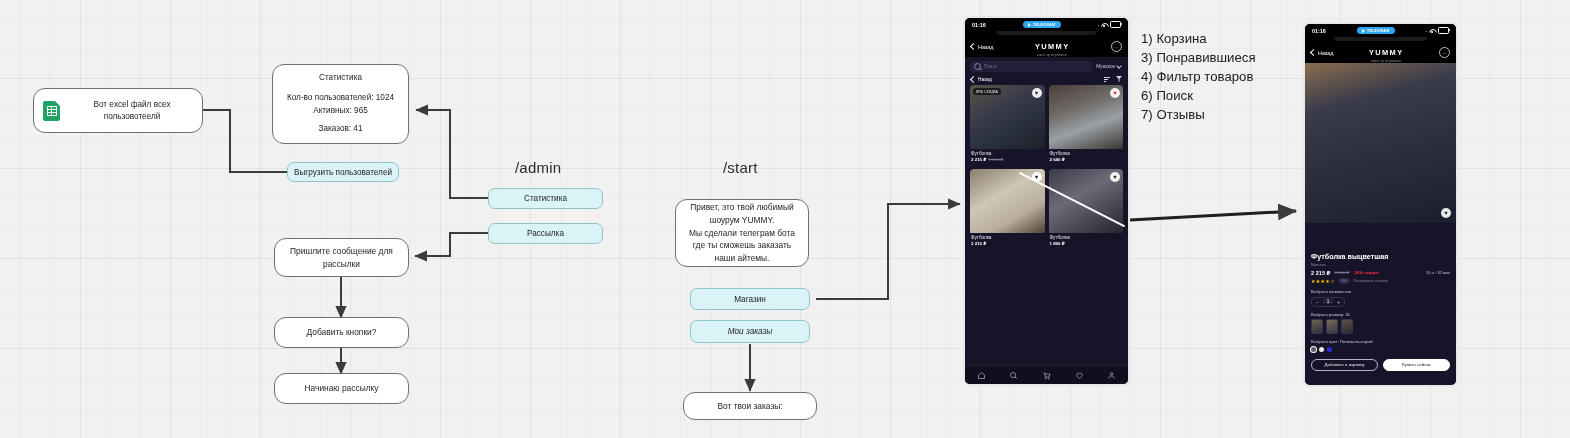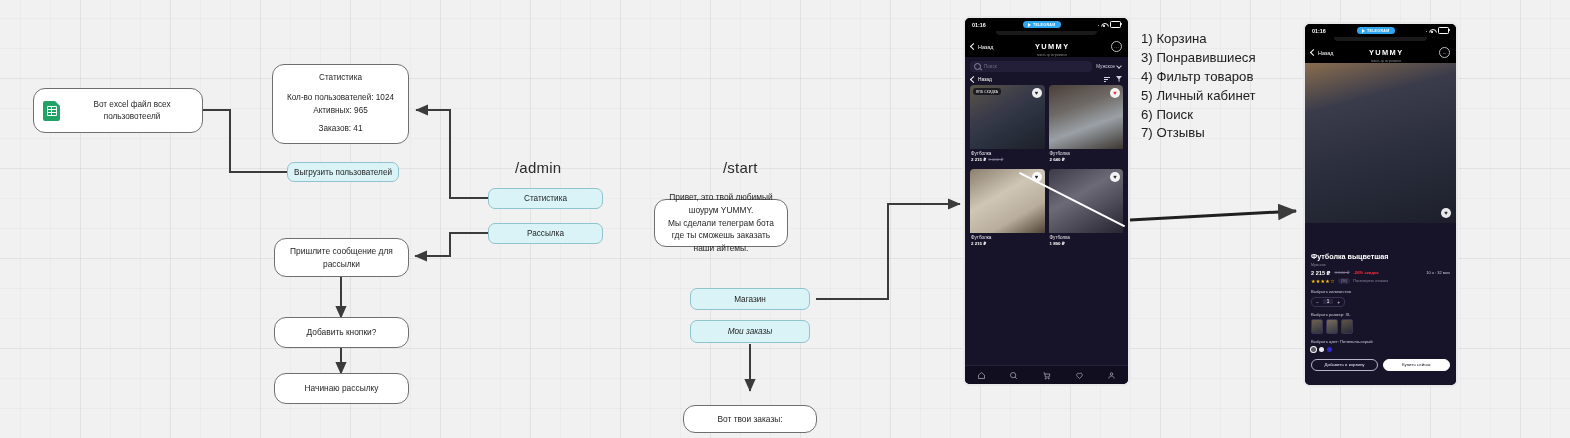--- a/index.html
+++ b/index.html
@@ -300,45 +300,44 @@
 </div>
 
 <div class="node" style="left:274px;top:317px;width:135px;height:31px;">
   <span>Добавить кнопки?</span>
 </div>
 
 <div class="node" style="left:274px;top:373px;width:135px;height:31px;">
   <span>Начинаю рассылку</span>
 </div>
 
-<div class="node" style="left:654px;top:199px;width:134px;height:48px;white-space:pre-line;">
+<div class="node" style="left:675px;top:199px;width:134px;height:68px;white-space:pre-line;">
   <span>Привет, это твой любимый шоурум YUMMY.
 Мы сделали телеграм бота где ты сможешь заказать наши айтемы.</span>
 </div>
 
 <div class="btn-node" style="left:690px;top:288px;width:120px;height:22px;">
   <span>Магазин</span>
 </div>
 
 <div class="btn-node" style="left:690px;top:320px;width:120px;height:23px;font-style:italic;">
   <span>Мои заказы</span>
 </div>
 
-<div class="node" style="left:683px;top:392px;width:134px;height:28px;margin-top:13px;">
+<div class="node" style="left:683px;top:392px;width:134px;height:28px;">
   <span>Вот твои заказы:</span>
 </div>
 
 <div class="cmd-label" style="left:515px;top:159px;">/admin</div>
 <div class="cmd-label" style="left:723px;top:159px;">/start</div>
 
 <div class="notes">
   <div>1) Корзина</div>
   <div>3) Понравившиеся</div>
   <div>4) Фильтр товаров</div>
-  <div>5) Личный кабинет</div>
   <div>6) Поиск</div>
   <div>7) Отзывы</div>
 </div>
 
 <div class="phone" style="left:963px;top:16px;width:167px;height:370px;">
 
   <div class="statusbar">
     <span>01:16</span>
     <span class="tg-badge">
       <span class="tri"></span>

